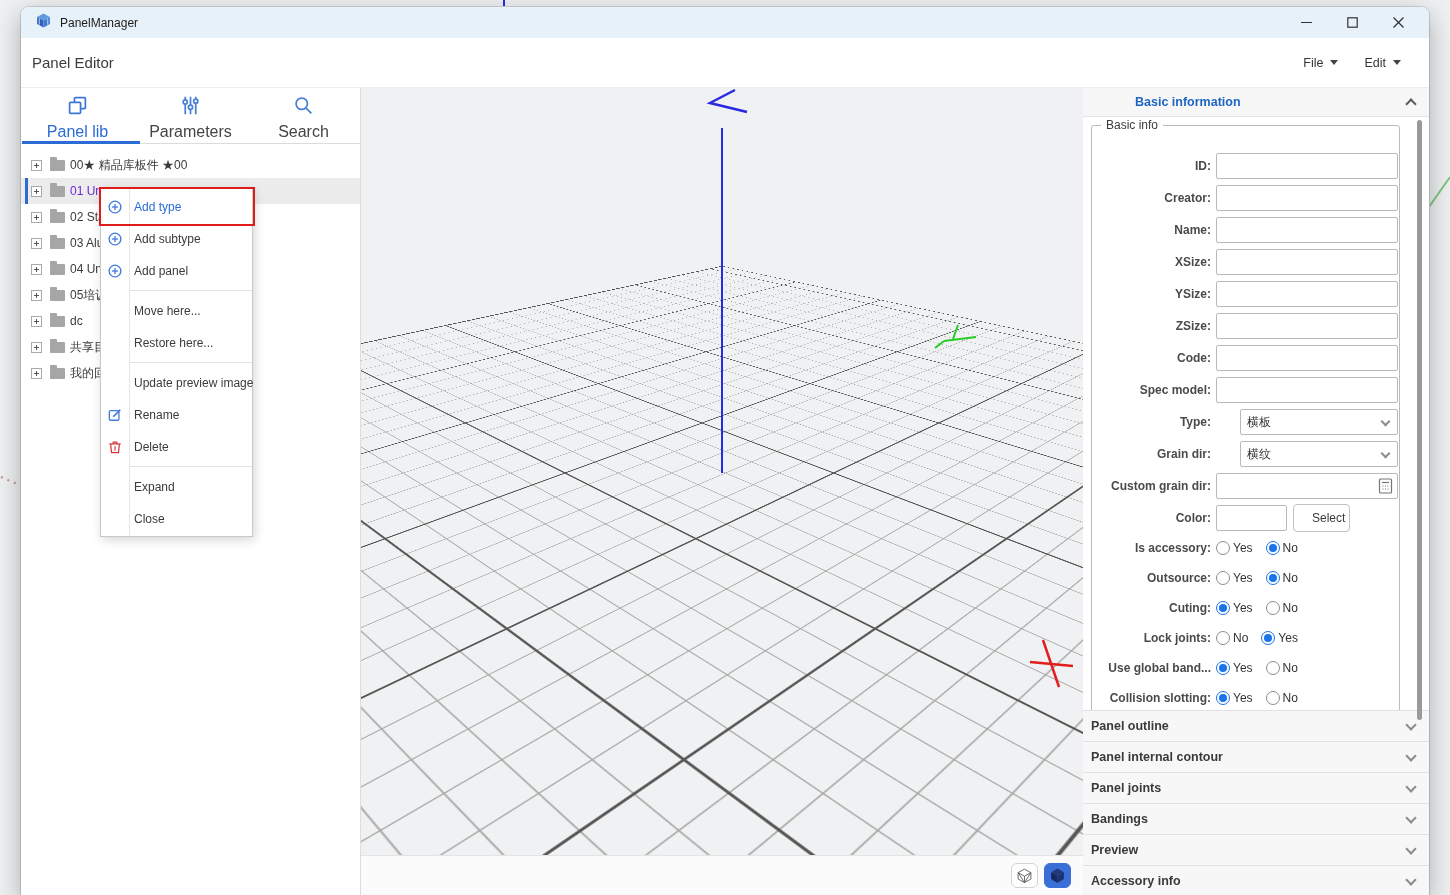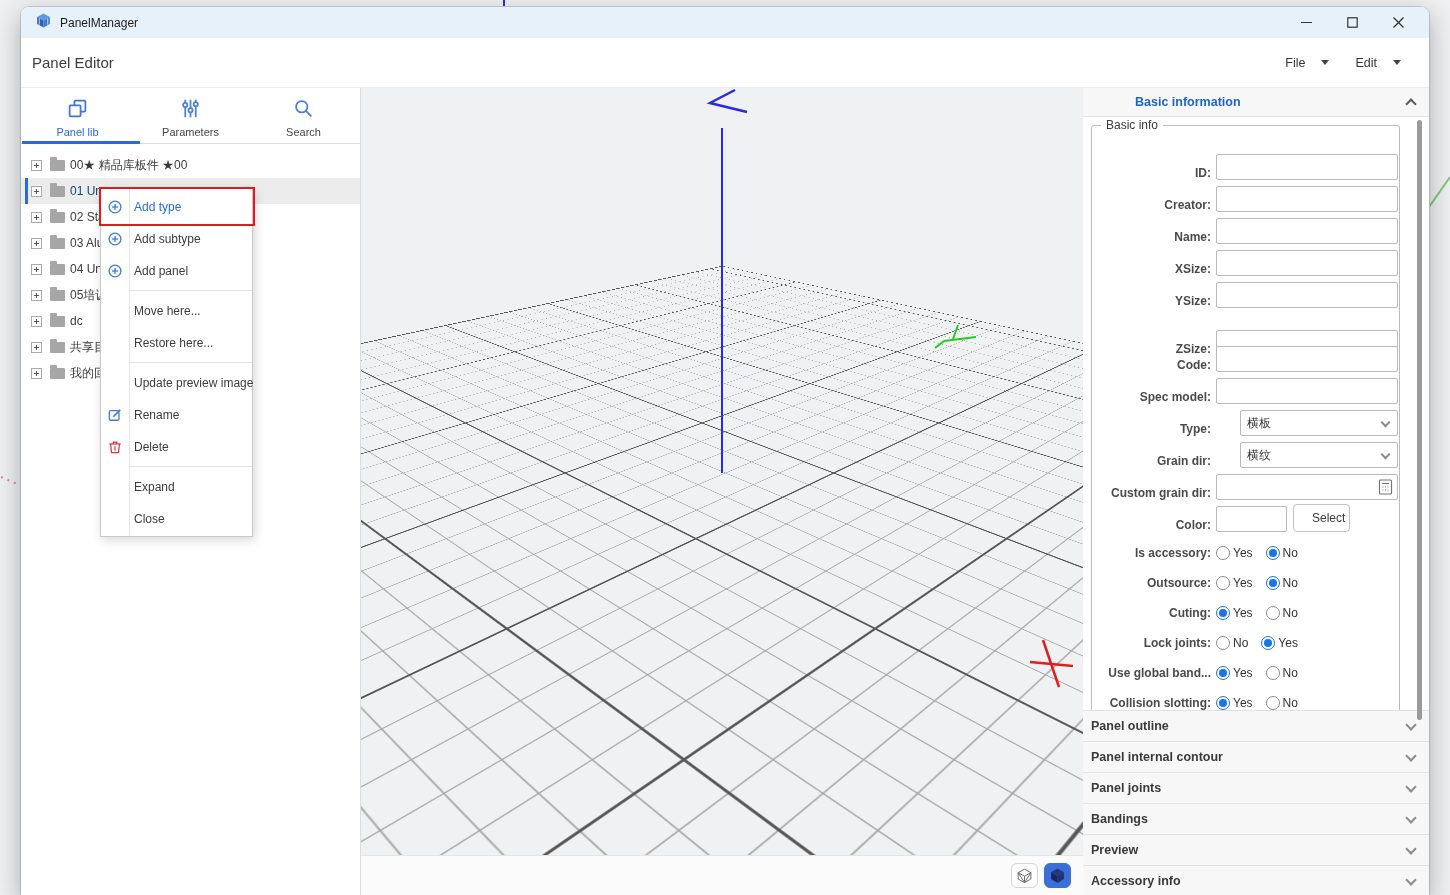--- a/index.html
+++ b/index.html
@@ -17,41 +17,41 @@
   .win{position:absolute;left:21px;top:7px;width:1408px;height:888px;background:#fff;
        border-radius:8px 8px 0 0;overflow:hidden;
        box-shadow:0 8px 26px rgba(0,0,0,.30), 0 0 0 1px #cdd2d8;}
   .titlebar{height:31px;background:#e6f1f9;display:flex;align-items:center;padding:0 8px 0 14px;}
   .tb-title{font-size:12px;color:#1c1c1c;margin-left:8px;}
   .tb-controls{margin-left:auto;display:flex;height:31px;}
   .tb-btn{width:46px;height:31px;display:flex;align-items:center;justify-content:center;color:#222;}
   .header{height:50px;border-bottom:1px solid #ececec;display:flex;align-items:center;padding:0 28px 0 11px;background:#fff;}
   .page-title{font-size:15px;color:#3c3c3c;}
   .menus{margin-left:auto;display:flex;gap:26px;}
-  .menu-item{font-size:12.5px;color:#333;display:flex;align-items:center;gap:16px;cursor:default;}
+  .menu-item{font-size:12.5px;color:#333;display:flex;align-items:center;gap:7px;cursor:default;}
   .caret{width:0;height:0;border-left:4px solid transparent;border-right:4px solid transparent;border-top:5px solid #444;}
   .main{display:flex;height:807px;}
   
   .left{width:340px;flex:none;border-right:1px solid #ddd;position:relative;background:#fff;}
   .tabbar{height:56px;border-bottom:1px solid #dcdcdc;display:flex;position:relative;}
   .tab{width:113px;display:flex;flex-direction:column;align-items:center;justify-content:center;gap:3px;padding-top:4px;}
-  .tab-label{font-size:11px;color:#444;}
+  .tab-label{font-size:16px;color:#444;}
   .tab.active .tab-label{color:#2a6bd4;}
   .tab-underline{position:absolute;left:1px;bottom:-1px;width:118px;height:3px;background:#2a6bd4;}
   .tree{position:absolute;top:64px;left:0;right:0;}
   .trow{height:26px;display:flex;align-items:center;padding-left:10px;gap:5px;position:relative;}
   .trow.selected{background:#ececec;}
   .trow.selected::before{content:'';position:absolute;left:4px;top:0;width:3px;height:100%;background:#2a6bd4;}
   .expander{width:11px;height:11px;border:1px solid #aaa;background:#fff;position:relative;flex:none;}
   .expander::before{content:'';position:absolute;left:2px;top:4px;width:5px;height:1px;background:#555;}
   .expander::after{content:'';position:absolute;left:4px;top:2px;width:1px;height:5px;background:#555;}
   .folder{width:15px;height:11px;background:#a6a6a6;border-radius:1px;position:relative;flex:none;margin-left:3px;}
   .folder::before{content:'';position:absolute;top:-3px;left:0;width:7px;height:3px;background:#a6a6a6;border-radius:1px 1px 0 0;}
   .trow-label{font-size:12px;color:#3a3a3a;white-space:nowrap;overflow:hidden;}
-  .trow.selected .trow-label{color:#0c4a6e;}
+  .trow.selected .trow-label{color:#6d28d9;}
   
   .vp{width:722px;flex:none;position:relative;background:#f0f1f2;overflow:hidden;}
   .scene{position:absolute;left:0;top:0;width:722px;height:767px;overflow:hidden;
          perspective:900px;perspective-origin:361px 385px;}
   .plane{position:absolute;left:361px;top:385px;width:1368px;height:1368px;margin:-684px 0 0 -684px;
          transform:rotateX(65deg) rotateZ(45deg);
          border:2px solid #575757;
          background-image:
            repeating-linear-gradient(0deg,#575757 0 2px,transparent 2px 190px),
            repeating-linear-gradient(90deg,#575757 0 2px,transparent 2px 190px),
@@ -65,21 +65,21 @@
   .vbtn.active{background:#3a6fd8;border:1px solid #3a6fd8;}
   
   .right{width:346px;flex:none;position:relative;background:#fff;overflow:hidden;}
   .rp-header{position:absolute;left:0;top:0;width:346px;height:29px;background:#f7f7f8;border-bottom:1px solid #e4e4e4;
              display:flex;align-items:center;padding:0 14px 0 8px;}
   .rp-header-title{font-size:12.5px;font-weight:bold;color:#1f66c2;padding-left:44px;}
   .chev-up{width:8px;height:8px;border-left:2px solid #5c5c5c;border-top:2px solid #5c5c5c;transform:rotate(45deg);margin-left:auto;margin-top:3px;}
   .chev-down{width:8px;height:8px;border-right:2px solid #8c8c8c;border-bottom:2px solid #8c8c8c;transform:rotate(45deg);margin-left:auto;margin-bottom:3px;}
   .fieldset-box{position:absolute;left:8px;top:37px;width:309px;height:680px;border:1px solid #bcbcbc;border-radius:3px;}
   .fieldset-legend{position:absolute;left:18px;top:30px;background:#fff;padding:0 5px;font-size:12px;color:#3a3a3a;z-index:2;}
-  .frow{position:absolute;left:0;right:31px;height:28px;display:flex;align-items:flex-end;z-index:3;}
+  .frow{position:absolute;left:0;right:31px;height:28px;display:flex;align-items:center;z-index:3;}
   .flabel{width:133px;text-align:right;font-size:12px;font-weight:bold;color:#4a4a4a;flex:none;padding-right:5px;white-space:nowrap;}
   .finput{flex:1;height:26px;border:1px solid #b9b9b9;border-radius:2px;background:#fff;font-size:12px;color:#333;padding:0 5px;outline:none;min-width:0;font-family:inherit;}
   .fselect{flex:1;height:26px;border:1px solid #b9b9b9;border-radius:2px;background:#fff;display:flex;align-items:center;padding:0 8px 0 6px;margin-left:24px;}
   .fselect-value{font-size:12px;color:#333;}
   .sel-chev{width:7px;height:7px;border-right:2px solid #8c8c8c;border-bottom:2px solid #8c8c8c;transform:rotate(45deg);margin-left:auto;margin-bottom:2px;}
   .input-wrap{flex:1;position:relative;display:flex;min-width:0;}
   .input-icon{position:absolute;right:5px;top:5px;}
   .color-input{width:71px;flex:none;}
   .select-btn{height:28px;width:57px;margin-left:6px;border:1px solid #c2c2c2;border-radius:4px;background:#fff;
               display:flex;align-items:center;gap:14px;padding:0 4px;overflow:hidden;}
@@ -304,21 +304,21 @@
         <input class="finput" value="" style="">
       </div>
       <div class="frow" style="top:160px">
         <span class="flabel">XSize:</span>
         <input class="finput" value="" style="">
       </div>
       <div class="frow" style="top:192px">
         <span class="flabel">YSize:</span>
         <input class="finput" value="" style="">
       </div>
-      <div class="frow" style="top:240px">
+      <div class="frow" style="top:224px">
         <span class="flabel">ZSize:</span>
         <input class="finput" value="" style="">
       </div>
       <div class="frow" style="top:256px">
         <span class="flabel">Code:</span>
         <input class="finput" value="" style="">
       </div>
       <div class="frow" style="top:288px">
         <span class="flabel">Spec model:</span>
         <input class="finput" value="" style="">

